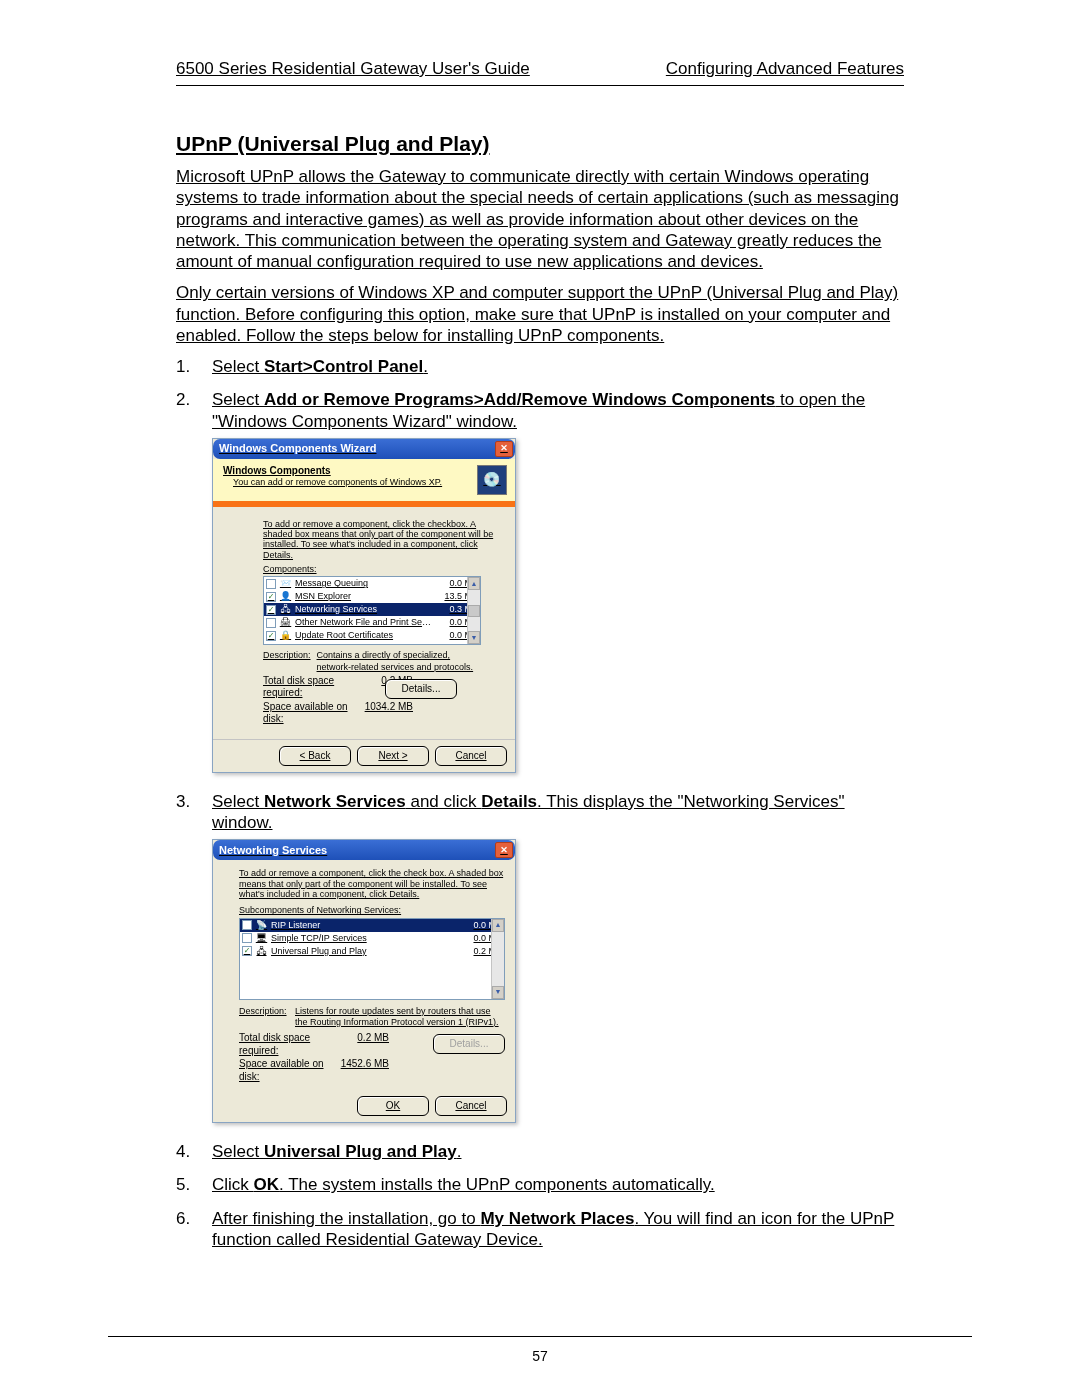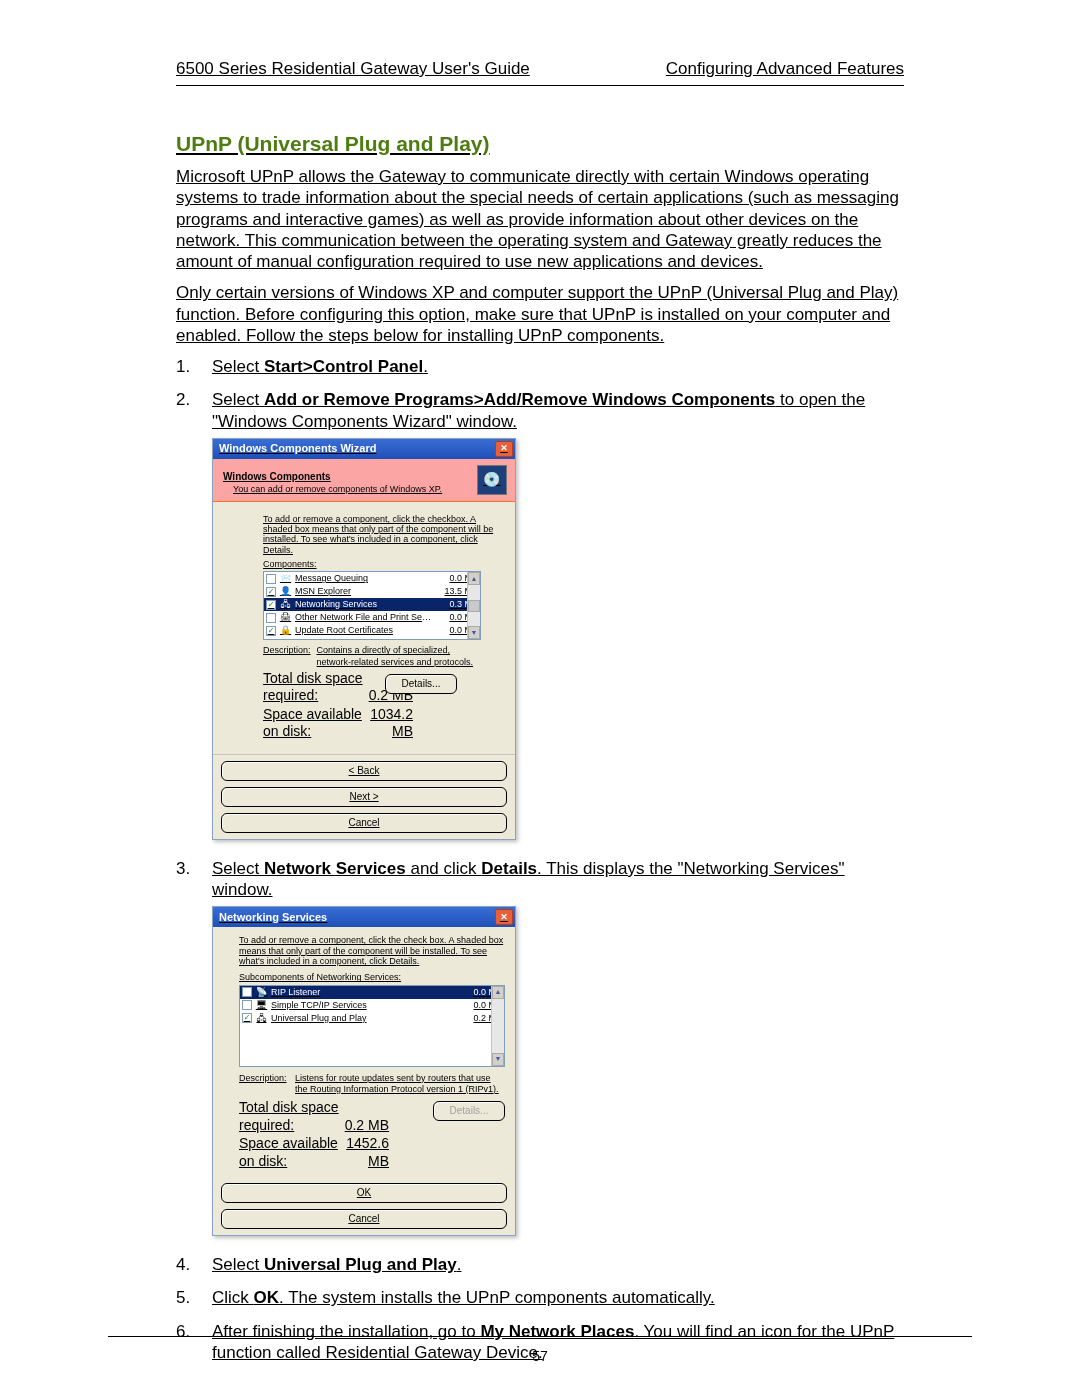--- a/index.html
+++ b/index.html
@@ -21,21 +21,21 @@
     display: flex;
     justify-content: space-between;
     font-size: 17px;
   }
   hr.header-rule {
     border: none;
     border-top: 1px solid #000;
     margin: 6px 0 46px 0;
   }
   h2.section-title {
-    color: #4d7c0f;
+    color: #000000;
     font-size: 21px;
     font-weight: bold;
     margin: 0 0 10px 0;
   }
   p.body {
     font-size: 17px;
     line-height: 1.25;
     margin: 0 0 10px 0;
   }
   ol.steps {
@@ -74,42 +74,43 @@
 
   .titlebar {
     background: linear-gradient(to bottom, #3a6ed5 0%, #1e50b8 100%);
     color: #fff;
     display: flex;
     align-items: center;
     justify-content: space-between;
     padding: 2px 2px 2px 6px;
     font-weight: bold;
     font-size: 11px;
+    border-radius: 7px;
   }
   .close-btn {
     width: 16px;
     height: 14px;
     background: #e5603b;
     border: 1px solid #b13d1d;
     border-radius: 2px;
     display: flex;
     align-items: center;
     justify-content: center;
     font-size: 9px;
     line-height: 1;
     color: #fff;
   }
 
   .wiz-header {
-    background: #fca5a5;
-    border-bottom: 1px solid #f97316;
+    background: #fef9c3;
+    border-bottom: 6px solid #f97316;
     padding: 6px 8px 6px 10px;
     display: flex;
     justify-content: space-between;
-    align-items: flex-end;
+    align-items: flex-start;
   }
   .wiz-header .txt { max-width: 230px; }
   .wiz-header .hdr-title { font-weight: bold; font-size: 10px; }
   .wiz-header .hdr-sub { font-size: 9px; margin-left: 10px; }
   .wiz-icon {
     width: 28px; height: 28px;
     background: #1f3f7c;
     border: 1px solid #777;
     display: flex; align-items: center; justify-content: center;
     font-size: 14px;
@@ -184,24 +185,23 @@
     border: 1px solid #aaa;
   }
 
   .desc-line {
     font-size: 9px;
     margin: 5px 24px 2px 24px;
     display: flex;
     gap: 6px;
   }
   .disk-row {
-    font-size: 14px;
+    font-size: 10px;
     margin: 1px 24px;
     display: flex;
-    align-items: flex-end;
   }
   .disk-row .k { width: 100px; }
   .disk-row .v { width: 50px; text-align: right; }
 
   .btn {
     display: inline-flex;
     align-items: center;
     justify-content: center;
     min-width: 58px;
     height: 18px;
@@ -218,21 +218,20 @@
     margin: 4px 24px 2px 24px;
   }
   .btn-row {
     display: flex;
     justify-content: flex-end;
     gap: 6px;
     border-top: 1px solid #c4c4c4;
     padding: 6px 8px;
     margin-top: 6px;
     background: #ece9d8;
-    flex-direction: column;
   }
   .ns .btn-row { border-top: none; margin-top: 0; }
 
   .footer {
     position: absolute;
     bottom: 36px; left: 0; width: 100%;
     text-align: center;
   }
   hr.footer-rule {
     width: 864px;

